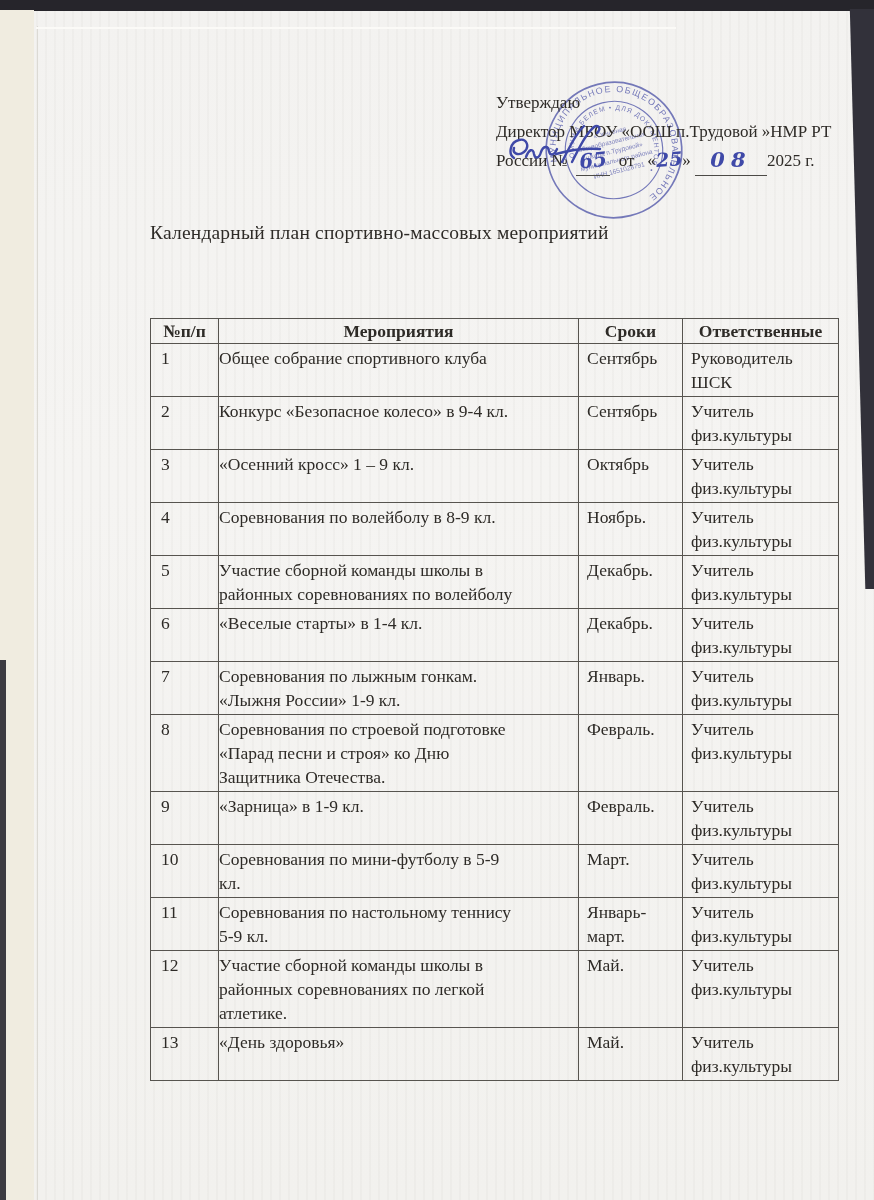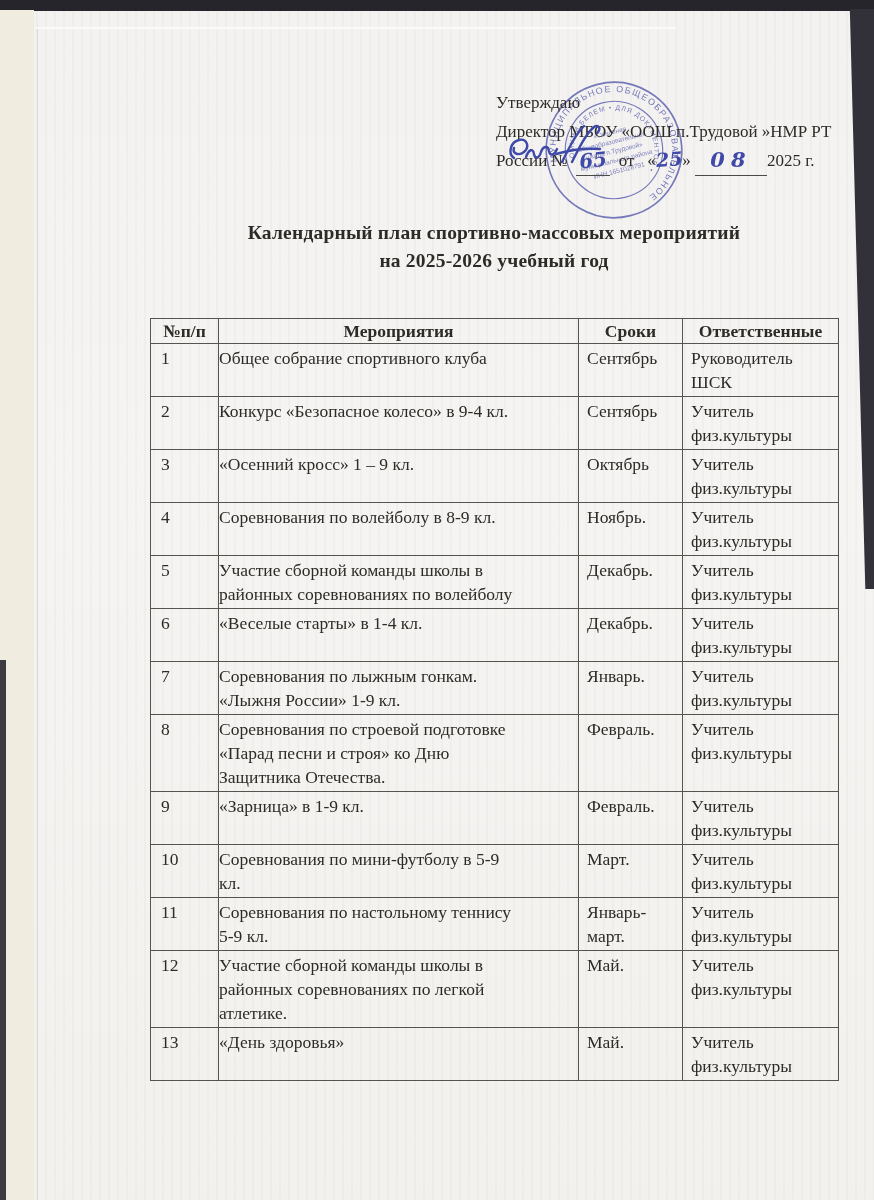--- a/index.html
+++ b/index.html
@@ -41,21 +41,21 @@
            opacity:0.82; mix-blend-mode:multiply; transform:rotate(-14deg); }
   .stamp text { fill:var(--stamp,#5d63b8); }
   .stamp circle { stroke:var(--stamp,#5d63b8); fill:none; }
 
   
   .signature { position:absolute; left:504px; top:124px; width:118px; height:46px; z-index:4; }
   .signature path { stroke:var(--ink,#3f49a8); fill:none; stroke-width:2.4; stroke-linecap:round; }
 
   
   .doc-title { position:absolute; left:150px; top:219px; width:688px; z-index:3;
-    text-align:center; font-weight:bold; font-size:19.5px; line-height:28px; letter-spacing:0.2px; }
+    text-align:left; font-weight:normal; font-size:19.5px; line-height:28px; letter-spacing:0.2px; }
 
   
   .events-table { position:absolute; left:150px; top:318px; z-index:3;
     border-collapse:collapse; table-layout:fixed; width:688px;
     font-size:17.5px; color:var(--text,#2e2b27); }
   .events-table th, .events-table td { border:1px solid var(--border,#57544f);margin-top:48px; }
   .events-table th { font-weight:bold; text-align:center; height:22px; line-height:20px; padding:1px 2px; }
   .events-table td { vertical-align:top; line-height:24px; padding:2px 8px; white-space:pre-line; }
   .col-num-w { width:68px; } .col-event-w { width:360px; } .col-term-w { width:104px; } .col-resp-w { width:156px; }
   td.col-num { padding-left:10px; }
@@ -109,21 +109,20 @@
   <svg class="signature" viewBox="0 0 118 46">
     <path d="M10,34 c-6,-4 -4,-16 5,-18 c8,-2 11,7 5,12 c-5,4 -12,2 -10,-4"></path>
     <path d="M22,33 c3,-8 7,-9 8,-3 c1,5 5,5 7,-2 c2,-6 7,-7 8,-1 c1,5 5,5 8,-2"></path>
     <path d="M58,38 C66,22 72,10 80,2"></path>
     <path d="M68,38 C76,22 82,10 90,3 c4,-3 8,1 3,6"></path>
     <path d="M52,30 c14,-4 30,-6 44,-5"></path>
   </svg>
 
   <div class="doc-title">
     <div>Календарный план спортивно-массовых мероприятий</div>
-    <div>на 2025-2026 учебный год</div>
   </div>
 
   <table class="events-table">
     <colgroup>
       <col class="col-num-w">
         <col class="col-event-w">
         <col class="col-term-w">
         <col class="col-resp-w">
     </colgroup>
     <thead>

